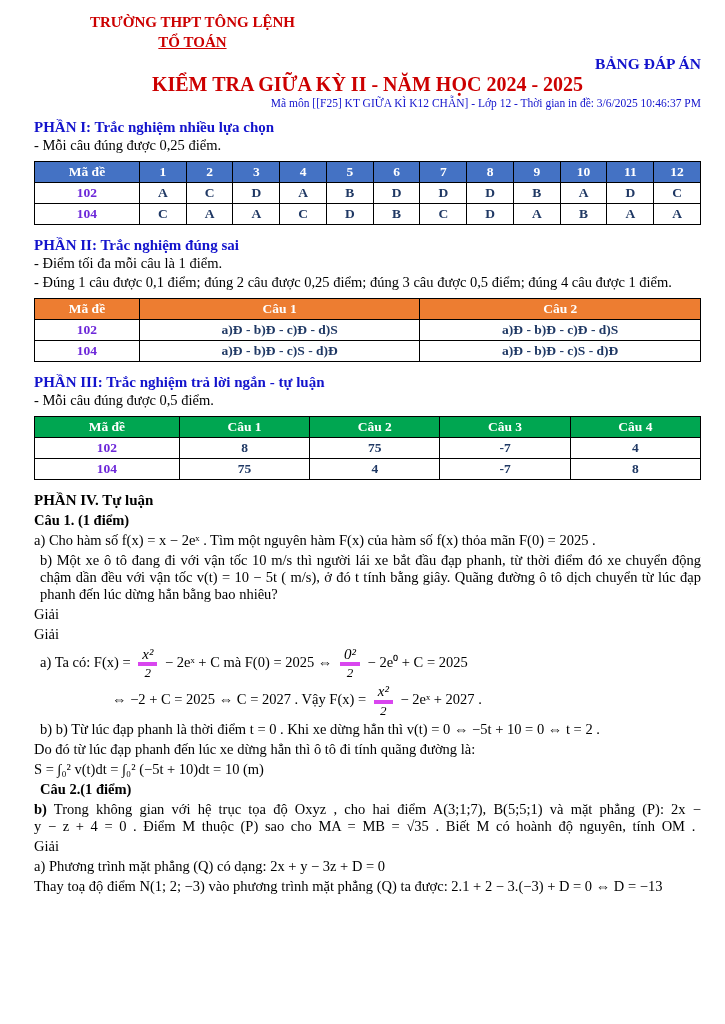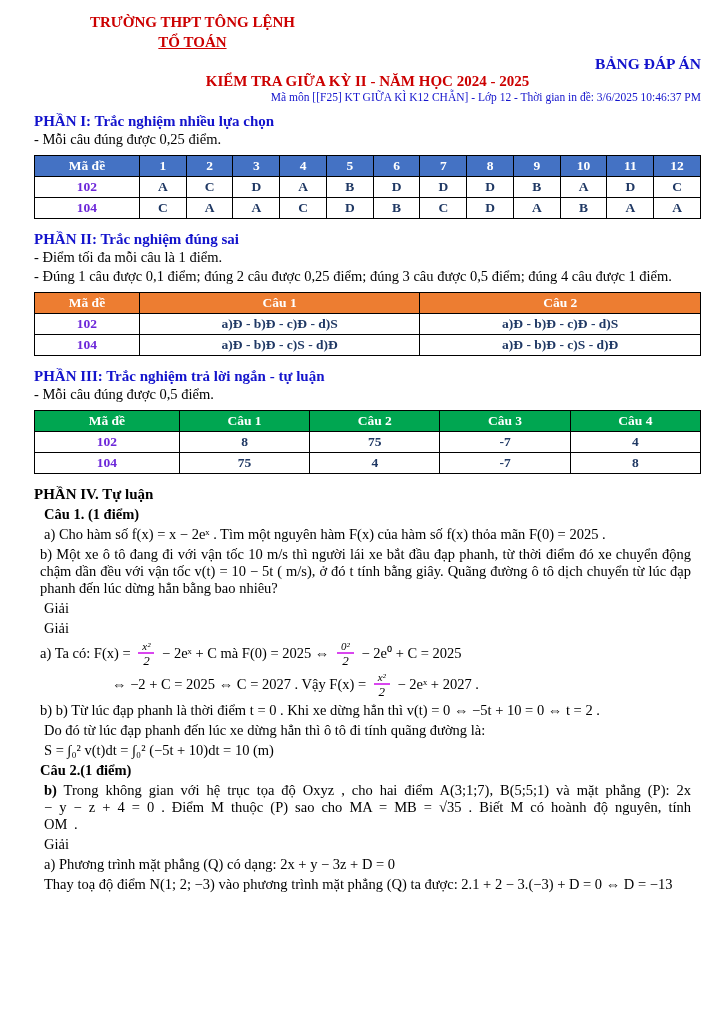--- a/index.html
+++ b/index.html
@@ -3,21 +3,21 @@
 <meta charset="utf-8">
 <style>
   html,body { margin:0; padding:0; background:#ffffff; }
   body { width:725px; height:1024px; font-family:"Liberation Serif", serif; font-size:14.5px; color:#000; overflow:hidden; }
   .page { padding:12px 24px 0 34px; }
 
   
   .school-block { display:inline-block; text-align:center; margin-left:56px; color:#cc0000; font-weight:bold; font-size:15px; line-height:1.35; }
   .dept { text-decoration:underline; }
   .title-main { text-align:right; color:#1313cc; font-weight:bold; font-size:15.5px; margin-top:2px; }
-  .title-sub { text-align:center; color:#cc0000; font-weight:bold; font-size:15px; }
+  .title-sub { text-align:center; color:#cc0000; font-weight:bold; font-size:20px; }
   .meta-line { text-align:right; color:#1313cc; font-size:11.5px; margin-top:1px; }
 
   
   .part-heading { color:#1313cc; font-weight:bold; font-size:15px; margin-top:10px; }
   .part-heading.black { color:#000; margin-top:2px; }
   .note { margin:1px 0 2px 0; }
 
   
   table.tbl { width:100%; border-collapse:collapse; margin:7px 0 12px 0; table-layout:fixed; }
   table.tbl th, table.tbl td { border:1px solid #000; text-align:center; padding:1px 2px; height:18px; font-size:13.5px; }
@@ -25,28 +25,28 @@
   .tbl-blue th { background:#4472C4; }
   .tbl-orange th { background:#ED7D31; }
   .tbl-green th { background:#00A651; }
   td.code { font-weight:bold; color:#6d28d9; }
   td.ans { font-weight:bold; color:#1F3864; }
   .w-code { width:15%; }
   .tbl-orange .w-code { width:15%; }
   .tbl-green .w-code { width:21%; }
 
   
-  p { margin:3px 10px; }
+  p { margin:3px 0; }
   .just { text-align:justify; }
   .bold { font-weight:bold; }
   .indent1 { margin-left:6px; }
   .indent2 { margin-left:78px; }
   .math-line { line-height:1.2; }
   .frac { display:inline-block; vertical-align:middle; text-align:center; margin:0 4px; font-style:italic; }
-  .frac .num { display:block; border-bottom:2px solid #d946ef; padding:0 4px; line-height:1.1; font-size:11px; }
+  .frac .num { display:block; border-bottom:4px solid #d946ef; padding:0 4px; line-height:1.1; font-size:15px; }
   .frac .den { display:block; line-height:1.1; font-size:13px; }
   .wsp { word-spacing:3px; }
 </style>
 </head>
 <body>
 
 <div class="page">
 
   
   <div class="school-block">

